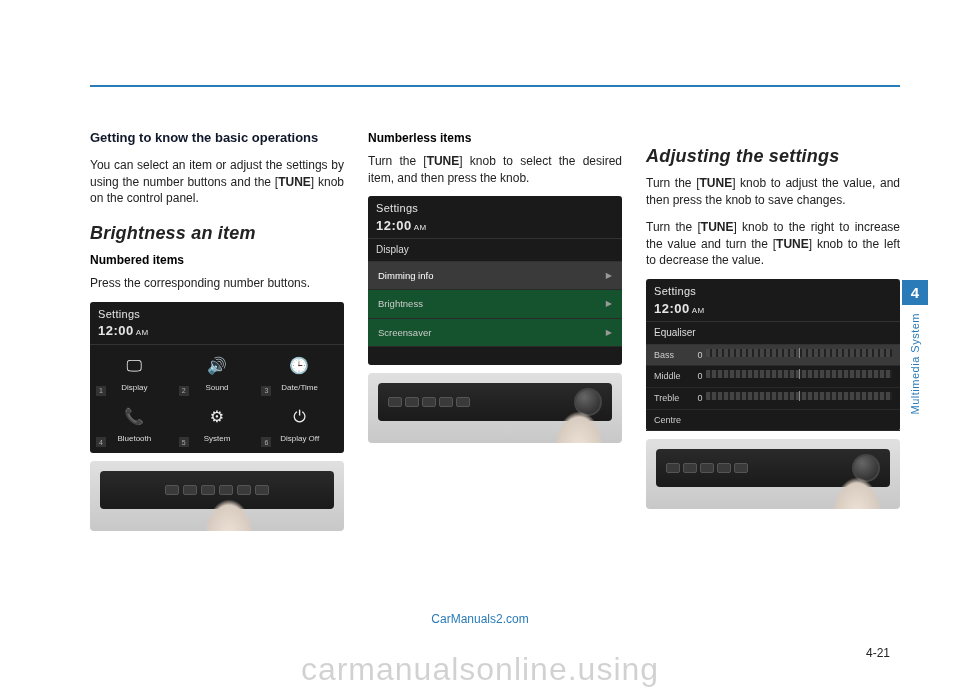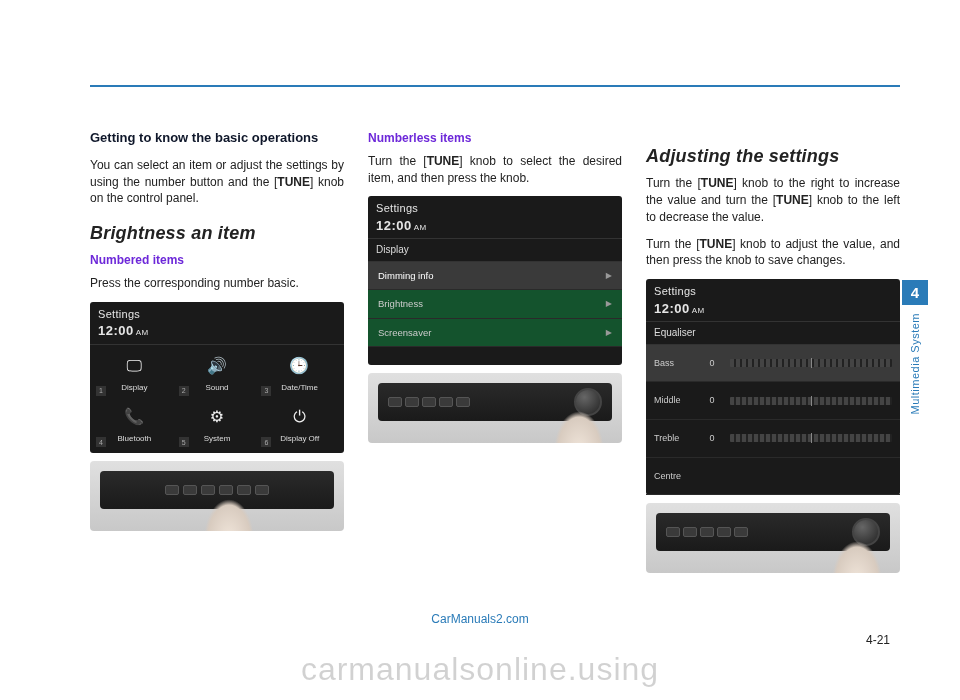--- a/index.html
+++ b/index.html
@@ -43,21 +43,21 @@
     line-height: 1.3;
   }
   .subheading-italic {
     font-style: italic;
     font-weight: bold;
     font-size: 18px;
     margin: 14px 0 6px 0;
     letter-spacing: 0.2px;
   }
   .subheading-gray {
-    color: #6d28d9;
+    color: #000000;
     font-weight: bold;
     font-size: 12px;
     margin-bottom: 6px;
   }
   .para { margin-bottom: 10px; text-align: justify; }
   .tune { font-weight: bold; }
   .screenshot {
     width: 100%;
     background: #1a1a1a;
     border-radius: 3px;
@@ -125,25 +125,24 @@
     border-bottom: 1px solid #2a2a2a;
     font-size: 9.5px;
     color: #ccc;
     background: #14532d;
   }
   .sc-list-item.highlight { background: #3a3a3a; color: #fff; }
   .sc-list-item .chev { font-size: 8px; color: #999; }
   
   .eq-row {
     display: flex;
-    align-items: center;
-    padding: 12px 8px;
+    padding: 4px 8px;
     font-size: 9px;
     color: #ccc;
-    gap: 12px;
+    gap: 0;
     border-bottom: 1px solid #2a2a2a;
   }
   .eq-row.highlight { background: #3a3a3a; }
   .eq-label { width: 40px; }
   .eq-val { width: 12px; text-align: center; }
   .eq-bar {
     flex: 1;
     height: 8px;
     background: repeating-linear-gradient(90deg, #444 0, #444 4px, #222 4px, #222 6px);
     border-radius: 1px;
@@ -222,21 +221,21 @@
     color: #2a7bb8;
     font-size: 11px;
     writing-mode: vertical-rl;
     transform: rotate(180deg);
     margin-top: 8px;
     letter-spacing: 0.5px;
     display: inline-block;
   }
   .page-num {
     position: absolute;
-    bottom: 53px;
+    bottom: 40px;
     right: 70px;
     font-size: 12px;
     color: #222;
   }
   .watermark-center {
     position: absolute;
     left: 50%;
     bottom: 74px;
     transform: translateX(-50%);
     color: #2a7bb8;
@@ -256,25 +255,25 @@
 <body>
 
 <div class="page">
   <div class="top-rule"></div>
 
   <div class="columns">
 
     <div class="col">
       <div class="section-title">Getting to know the basic operations</div>
       <p class="para">
-        <span>You can select an item or adjust the settings by using the number button and the [</span><span class="tune">TUNE</span><span>] knob on the control panel.</span>
+        <span>You can select an item or adjust the settings by using the number buttons and the [</span><span class="tune">TUNE</span><span>] knob on the control panel.</span>
       </p>
       <div class="subheading-italic">Brightness an item</div>
       <div class="subheading-gray">Numbered items</div>
-      <p class="para">Press the corresponding number basic.</p>
+      <p class="para">Press the corresponding number buttons.</p>
 
       <div class="screenshot">
         <div class="sc-header">
           <span class="sc-title">Settings</span>
           <span class="sc-time">
             <span>12:00</span><span class="am">AM</span>
           </span>
         </div>
         <div class="icon-grid">
           <div class="icon-cell">
@@ -363,24 +362,24 @@
           </div>
           <div class="knob"></div>
         </div>
         <div class="hand"></div>
       </div>
     </div>
 
     <div class="col">
       <div class="subheading-italic">Adjusting the settings</div>
       <p class="para">
-        <span>Turn the [</span><span class="tune">TUNE</span><span>] knob to the right to increase the value and turn the [</span><span class="tune">TUNE</span><span>] knob to the left to decrease the value.</span>
+        <span>Turn the [</span><span class="tune">TUNE</span><span>] knob to adjust the value, and then press the knob to save changes.</span>
       </p>
       <p class="para">
-        <span>Turn the [</span><span class="tune">TUNE</span><span>] knob to adjust the value, and then press the knob to save changes.</span>
+        <span>Turn the [</span><span class="tune">TUNE</span><span>] knob to the right to increase the value and turn the [</span><span class="tune">TUNE</span><span>] knob to the left to decrease the value.</span>
       </p>
 
       <div class="screenshot">
         <div class="sc-header">
           <span class="sc-title">Settings</span>
           <span class="sc-time">
             <span>12:00</span><span class="am">AM</span>
           </span>
         </div>
         <div class="sc-subheader">Equaliser</div>

